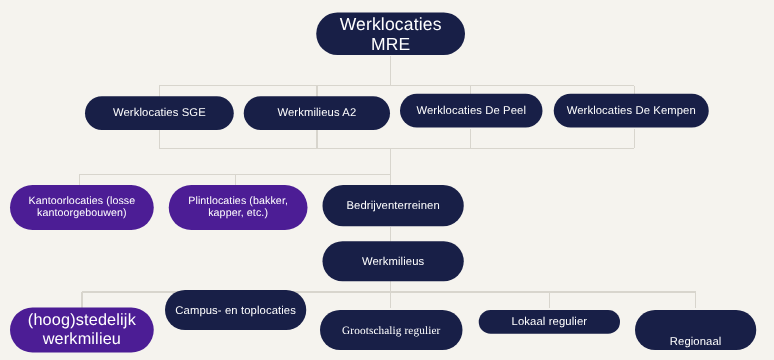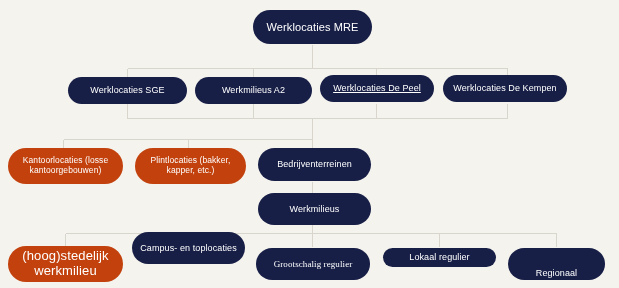--- a/index.html
+++ b/index.html
@@ -41,21 +41,21 @@
     padding: 2px 6px;
     line-height: 1.15;
     letter-spacing: 0.01em;
     -webkit-font-smoothing: antialiased;
   }
   .node.navy {
     background: #181f47;
     color: #ffffff;
   }
   .node.grey {
-    background: #c2410c;
+    background: #4c1d95;
     color: #ffffff;
   }
   .node .label {
     display: block;
     width: 100%;
   }
 </style>
 </head>
 <body>
 
@@ -88,31 +88,31 @@
       <path d="M312.5 224.5 L312.5 233.5"></path>
       <path d="M65.5 233.5 L556.5 233.5"></path>
       <path d="M65.5 233.5 L65.5 246.5"></path>
       <path d="M188.5 233.5 L188.5 246.5"></path>
       <path d="M312.5 233.5 L312.5 246.5"></path>
       <path d="M439.5 233.5 L439.5 246.5"></path>
       <path d="M556.5 233.5 L556.5 246.5"></path>
     </g>
   </svg>
 
-  <div class="node navy" style="left:253px; top:10px; width:119px; height:34px; font-size:11px;align-items:center;">
+  <div class="node navy" style="left:253px; top:10px; width:119px; height:34px; font-size:14px;align-items:center;">
     <span class="label">Werklocaties MRE</span>
   </div>
 
   <div class="node navy" style="left:68px; top:77px; width:119px; height:27px; font-size:9px;justify-content:center;">
     <span class="label">Werklocaties SGE</span>
   </div>
   <div class="node navy" style="left:195px; top:77px; width:117px; height:27px; font-size:9px;">
     <span class="label">Werkmilieus A2</span>
   </div>
-  <div class="node navy" style="left:320px; top:75px; width:114px; height:27px; font-size:9px;text-decoration:underline;">
+  <div class="node navy" style="left:320px; top:75px; width:114px; height:27px; font-size:9px;">
     <span class="label">Werklocaties De Peel</span>
   </div>
   <div class="node navy" style="left:443px; top:75px; width:124px; height:27px; font-size:9px;">
     <span class="label">Werklocaties De Kempen</span>
   </div>
 
   <div class="node grey" style="left:8px; top:148px; width:115px; height:36px; font-size:8.5px;">
     <span class="label">Kantoorlocaties (losse kantoorgebouwen)</span>
   </div>
   <div class="node grey" style="left:135px; top:148px; width:111px; height:36px; font-size:8.5px;align-items:center;">

